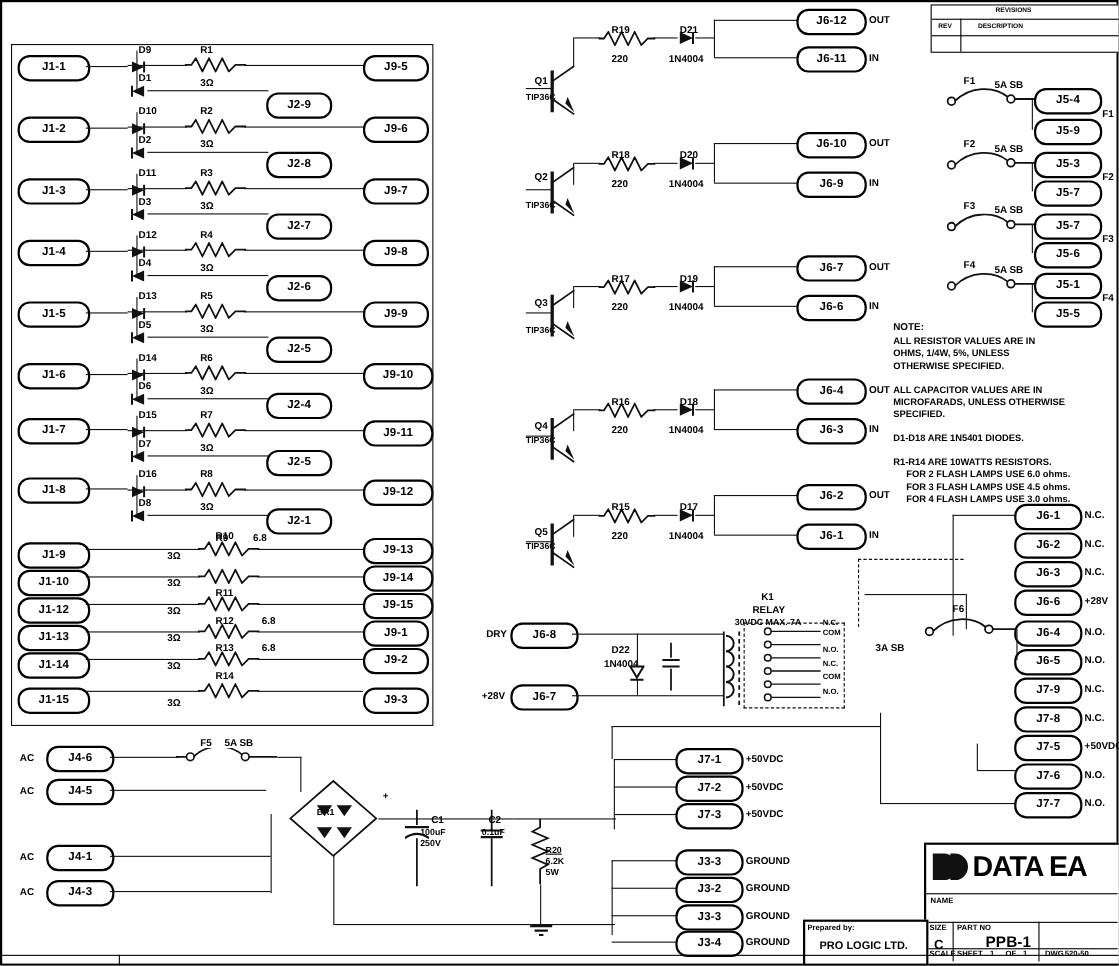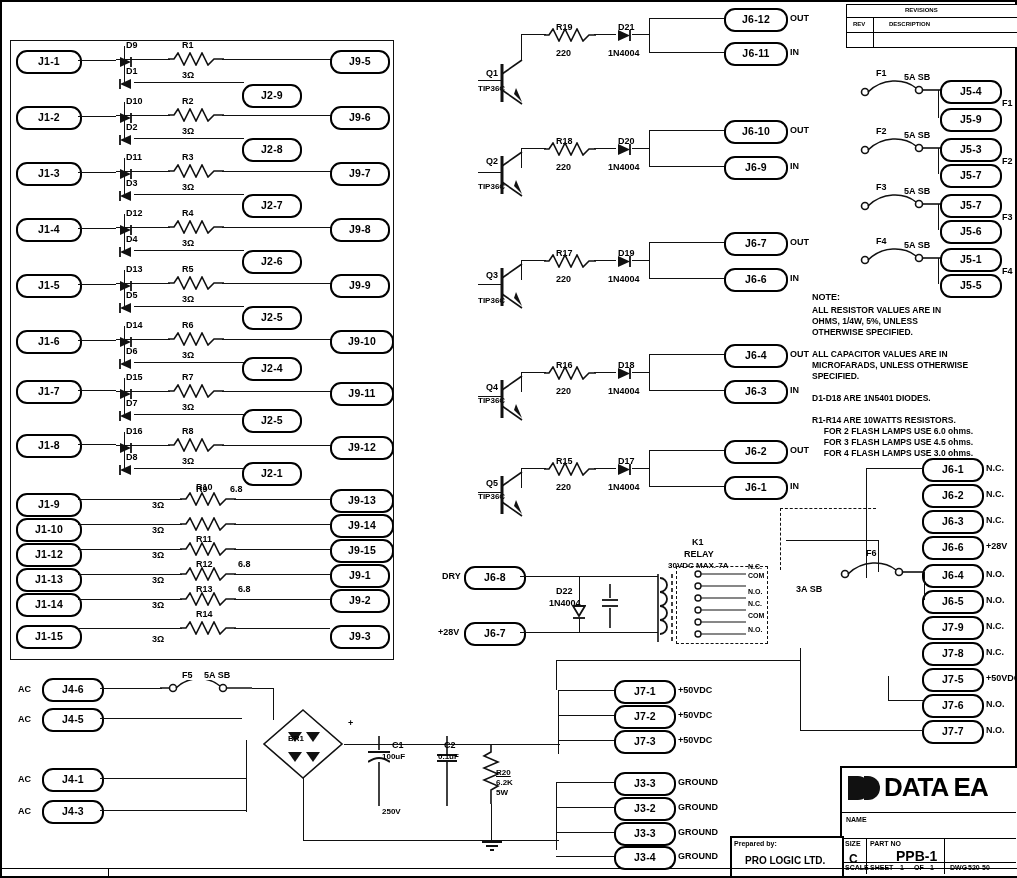--- a/index.html
+++ b/index.html
@@ -788,21 +788,21 @@
   <div class="cap" style="left:368px;top:736px;">
     <svg width="22" height="70">
       <line x1="11" y1="0" x2="11" y2="14" stroke="#111" stroke-width="1.6"></line>
       <line x1="0" y1="16" x2="22" y2="16" stroke="#111" stroke-width="2"></line>
       <path d="M0,26 Q11,18 22,26" fill="none" stroke="#111" stroke-width="2"></path>
       <line x1="11" y1="26" x2="11" y2="70" stroke="#111" stroke-width="1.6"></line>
     </svg>
   </div>
   <div class="lbl" style="left:392px;top:740px;">C1</div>
   <div class="lbl sm" style="left:382px;top:752px;">100uF</div>
-  <div class="lbl sm" style="left:382px;top:762px;margin-top:45px;">250V</div>
+  <div class="lbl sm" style="left:382px;top:762px;">250V</div>
 
   <div class="cap" style="left:436px;top:736px;">
     <svg width="22" height="70">
       <line x1="11" y1="0" x2="11" y2="18" stroke="#111" stroke-width="1.6"></line>
       <line x1="1" y1="19" x2="21" y2="19" stroke="#111" stroke-width="2"></line>
       <line x1="1" y1="25" x2="21" y2="25" stroke="#111" stroke-width="2"></line>
       <line x1="11" y1="26" x2="11" y2="70" stroke="#111" stroke-width="1.6"></line>
     </svg>
   </div>
   <div class="lbl" style="left:444px;top:740px;">C2</div>

